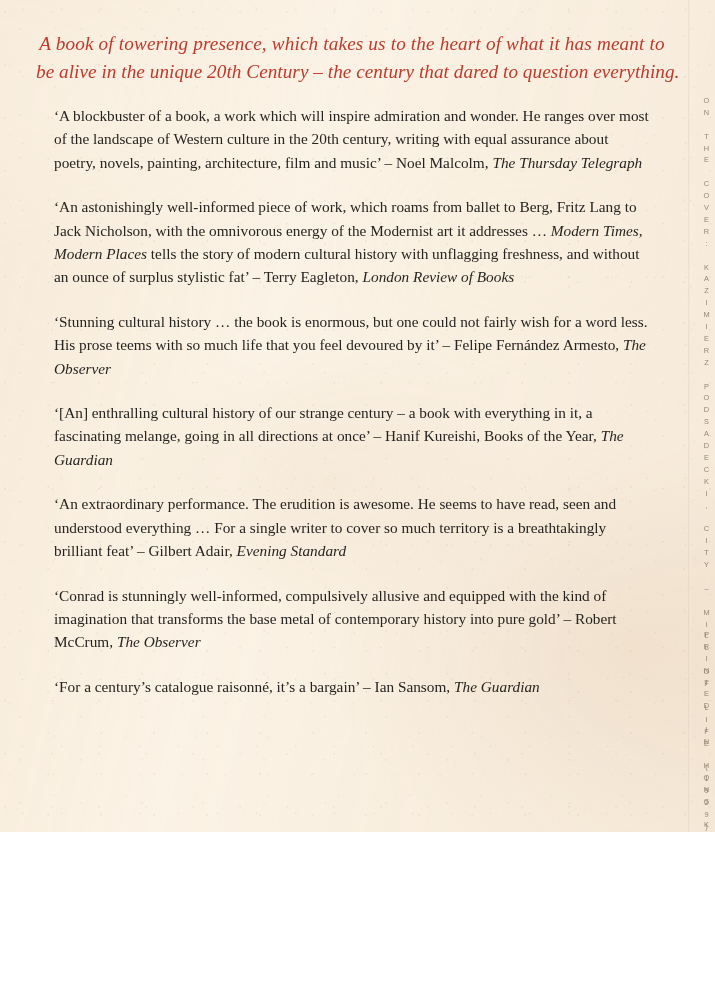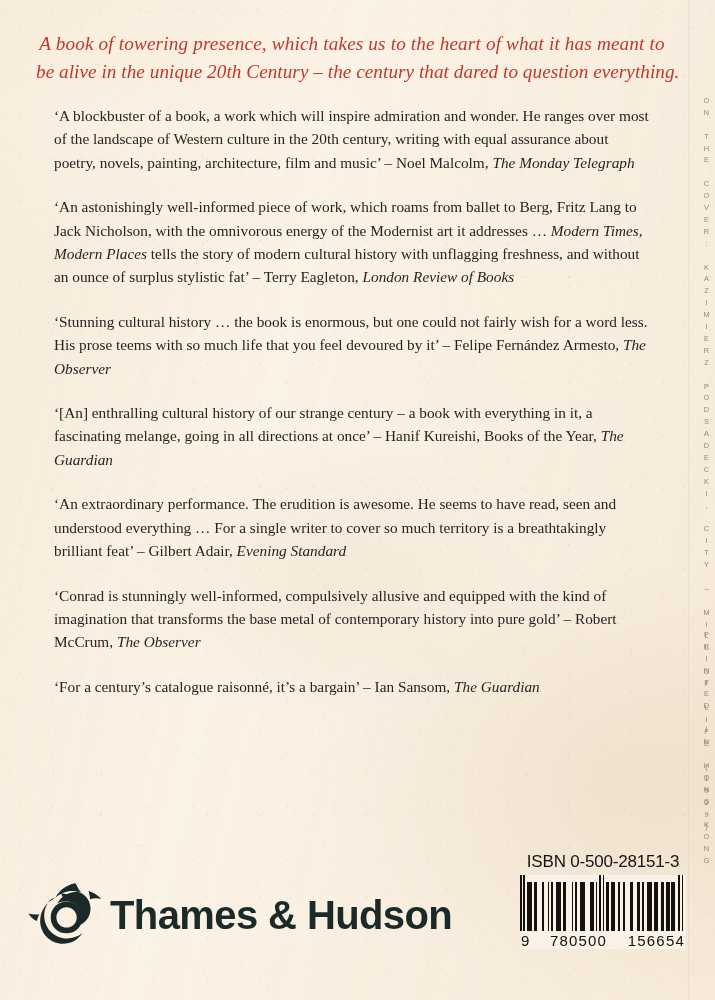--- a/index.html
+++ b/index.html
@@ -7,21 +7,21 @@
     padding: 0;
     background: #ffffff;
   }
   body {
     font-family: "Liberation Serif", serif;
   }
 
   #cover {
     position: relative;
     width: 715px;
-    height: 1000px;
+    height: 832px;
     background: #fbf3e7;
     overflow: hidden;
   }
 
   
   #cover::before {
     content: "";
     position: absolute;
     inset: 0;
     pointer-events: none;
@@ -187,21 +187,21 @@
   <div class="crease"></div>
 
   <div class="headline">
     <span class="hl-line l1">A book of towering presence, which takes us to the heart of what it has meant to</span>
     <span class="hl-line l2">be alive in the unique 20th Century – the century that dared to question everything.</span>
   </div>
 
   <div class="quotes">
 
     <p class="quote">
-      <span>‘A blockbuster of a book, a work which will inspire admiration and wonder. He ranges over most of the landscape of Western culture in the 20th century, writing with equal assurance about poetry, novels, painting, architecture, film and music’ – Noel Malcolm, </span><i>The Monday Telegraph</i>
+      <span>‘A blockbuster of a book, a work which will inspire admiration and wonder. He ranges over most of the landscape of Western culture in the 20th century, writing with equal assurance about poetry, novels, painting, architecture, film and music’ – Noel Malcolm, </span><i>The Thursday Telegraph</i>
     </p>
 
     <p class="quote">
       <span>‘An astonishingly well-informed piece of work, which roams from ballet to Berg, Fritz Lang to Jack Nicholson, with the omnivorous energy of the Modernist art it addresses … </span><i>Modern Times, Modern Places</i><span> tells the story of modern cultural history with unflagging freshness, and without an ounce of surplus stylistic fat’ – Terry Eagleton, </span><i>London Review of Books</i>
     </p>
 
     <p class="quote">
       <span>‘Stunning cultural history … the book is enormous, but one could not fairly wish for a word less. His prose teems with so much life that you feel devoured by it’ – Felipe Fernández Armesto, </span><i>The Observer</i>
     </p>
 

